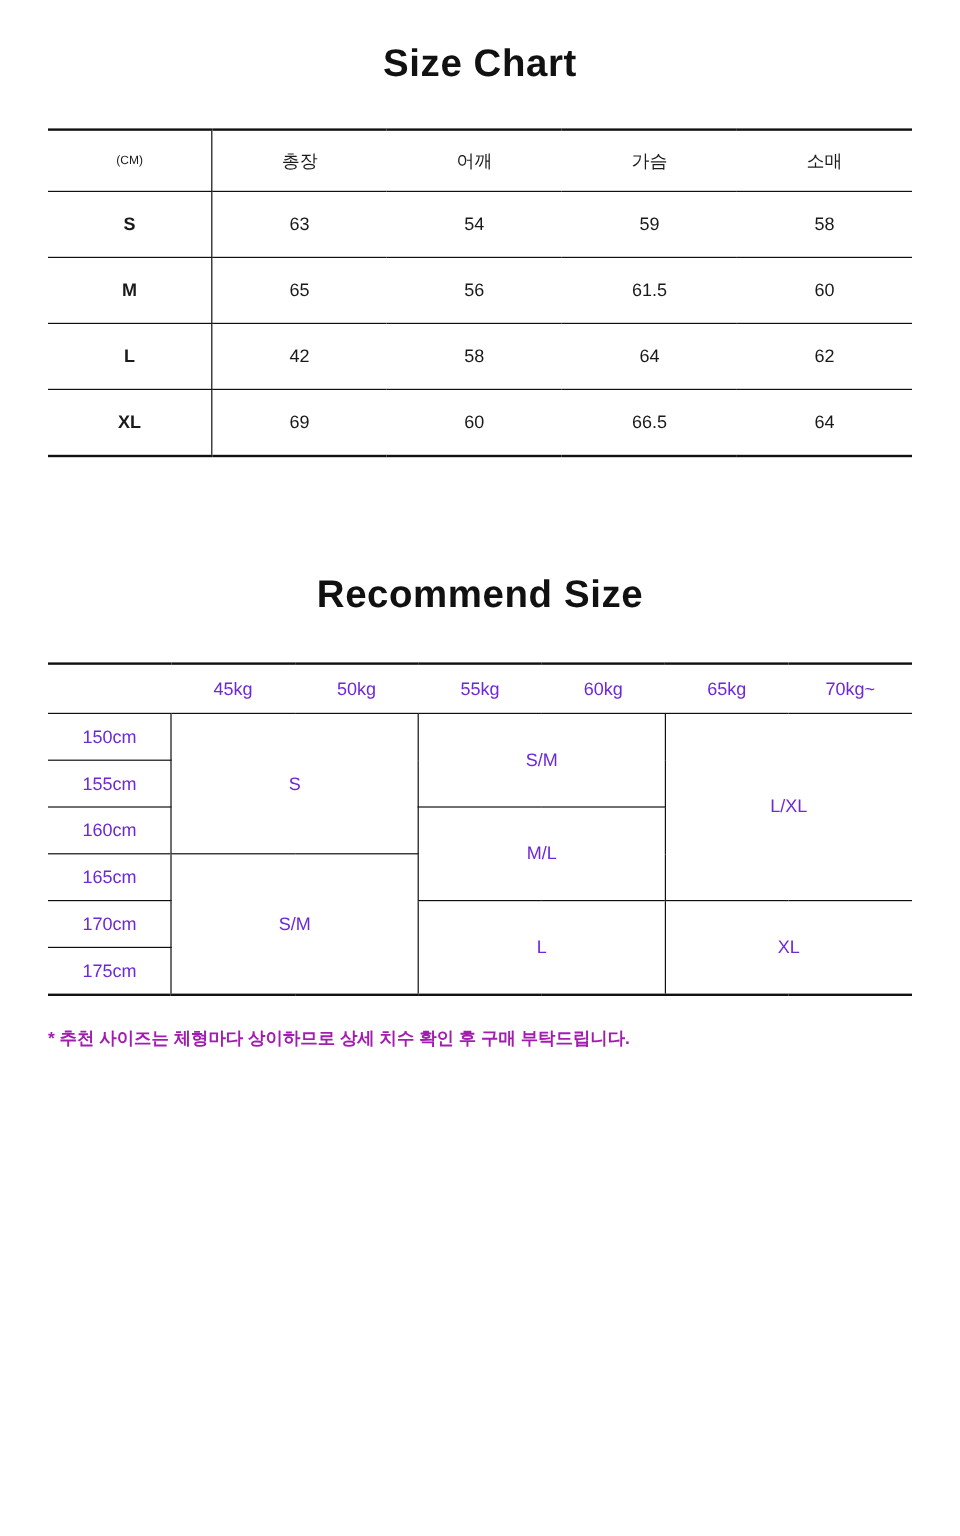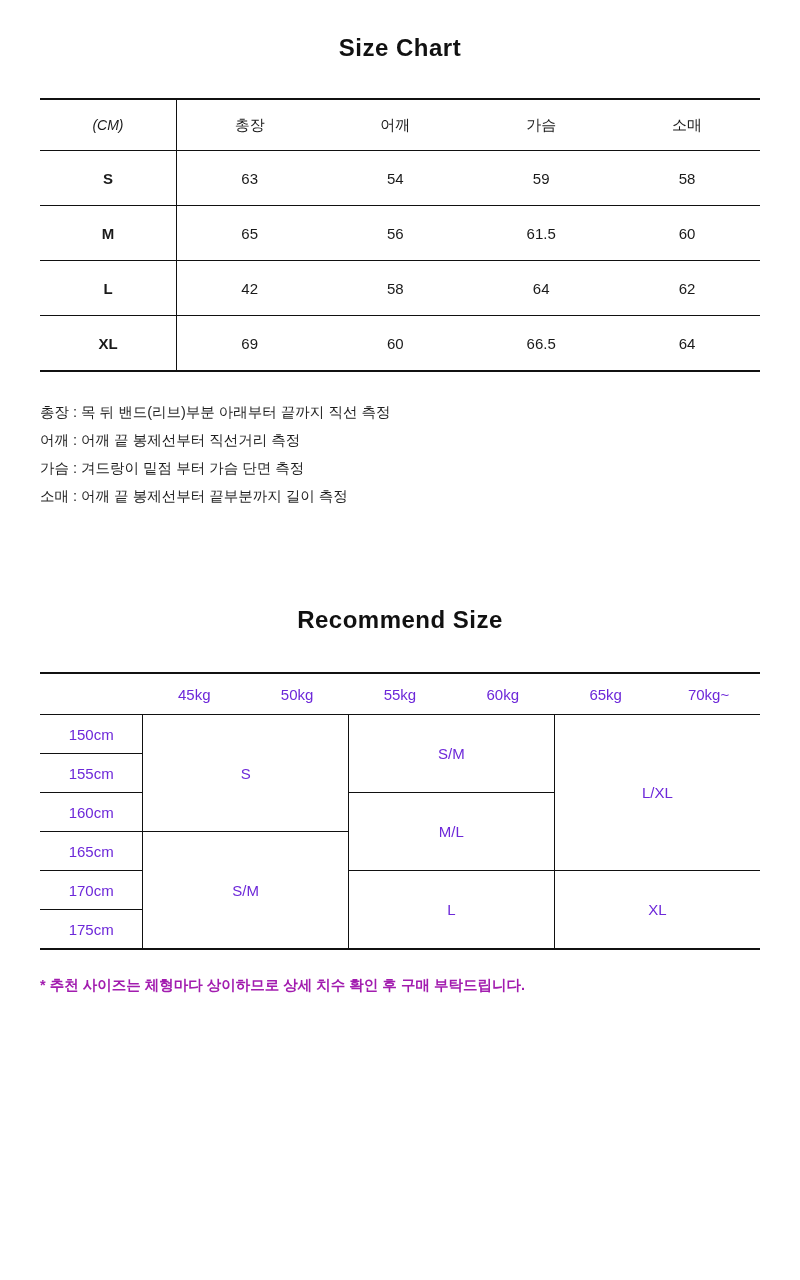--- a/index.html
+++ b/index.html
@@ -19,21 +19,21 @@
     width: 800px;
     height: 1280px;
     position: relative;
     box-sizing: border-box;
   }
 
   
   .title {
     text-align: center;
     font-weight: bold;
-    font-size: 24px;
+    font-size: 32px;
     letter-spacing: 0.5px;
     color: #111111;
   }
   #size-chart-title { padding-top: 34px; }
   #recommend-title { padding-top: 18px; }
 
   
   .size-chart-wrap {
     margin: 0 40px;
     padding-top: 36px;
@@ -66,22 +66,21 @@
     border-bottom: 2px solid #111;
   }
   table.size-chart td.rowlabel,
   table.size-chart th.corner {
     font-weight: bold;
     border-right: 1px solid #111;
     width: 136px;
   }
   table.size-chart th.corner {
     font-weight: normal;
-    font-size: 14px;
-    font-style: italic;
+    font-size: 10px;
   }
 
   
   .notes {
     margin: 26px 40px 0 40px;
     font-size: 14.5px;
     line-height: 28px;
     color: #1f1f1f;
   }
   .notes .note-line { white-space: nowrap; }
@@ -183,26 +182,20 @@
           <td class="rowlabel">XL</td>
           <td>69</td>
           <td>60</td>
           <td>66.5</td>
           <td>64</td>
         </tr>
       </tbody>
     </table>
   </div>
 
-  <div class="notes">
-    <div class="note-line">총장 : 목 뒤 밴드(리브)부분 아래부터 끝까지 직선 측정</div>
-    <div class="note-line">어깨 : 어깨 끝 봉제선부터 직선거리 측정</div>
-    <div class="note-line">가슴 : 겨드랑이 밑점 부터 가슴 단면 측정</div>
-    <div class="note-line">소매 : 어깨 끝 봉제선부터 끝부분까지 길이 측정</div>
-  </div>
 
 
   <div class="title" id="recommend-title" style="padding-top:96px;">Recommend Size</div>
 
   <div class="recommend-wrap">
     <table class="recommend">
       <thead>
         <tr>
           <th class="corner"></th>
           <th>45kg</th>

